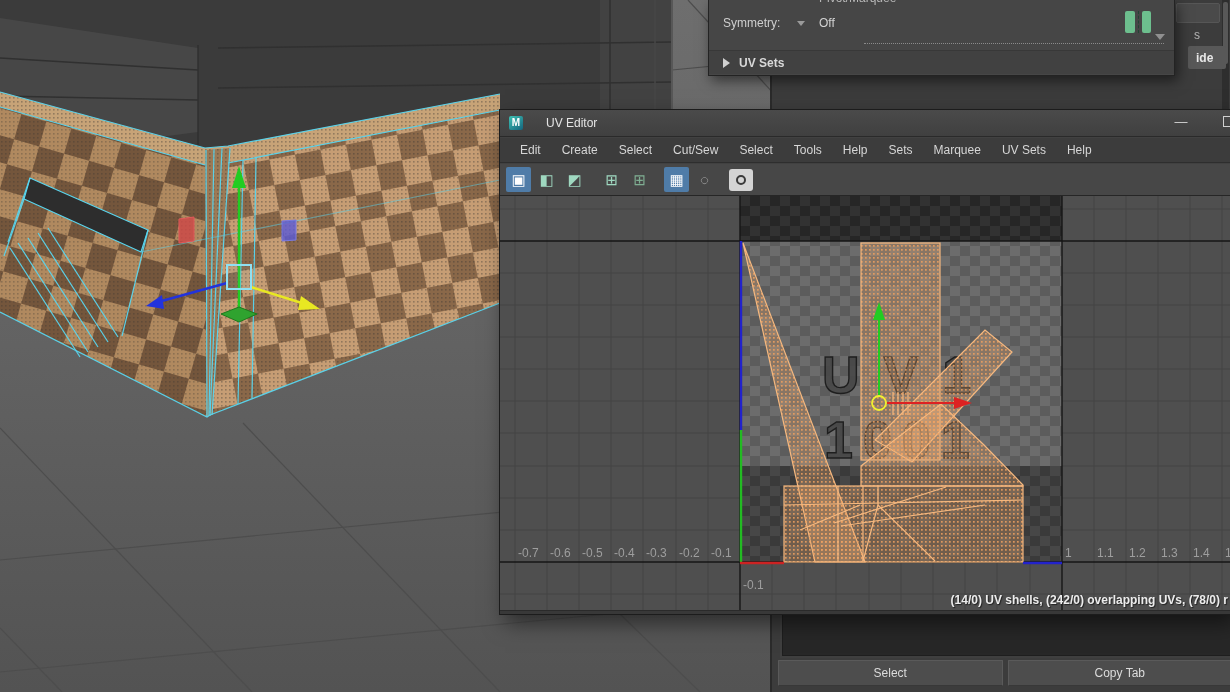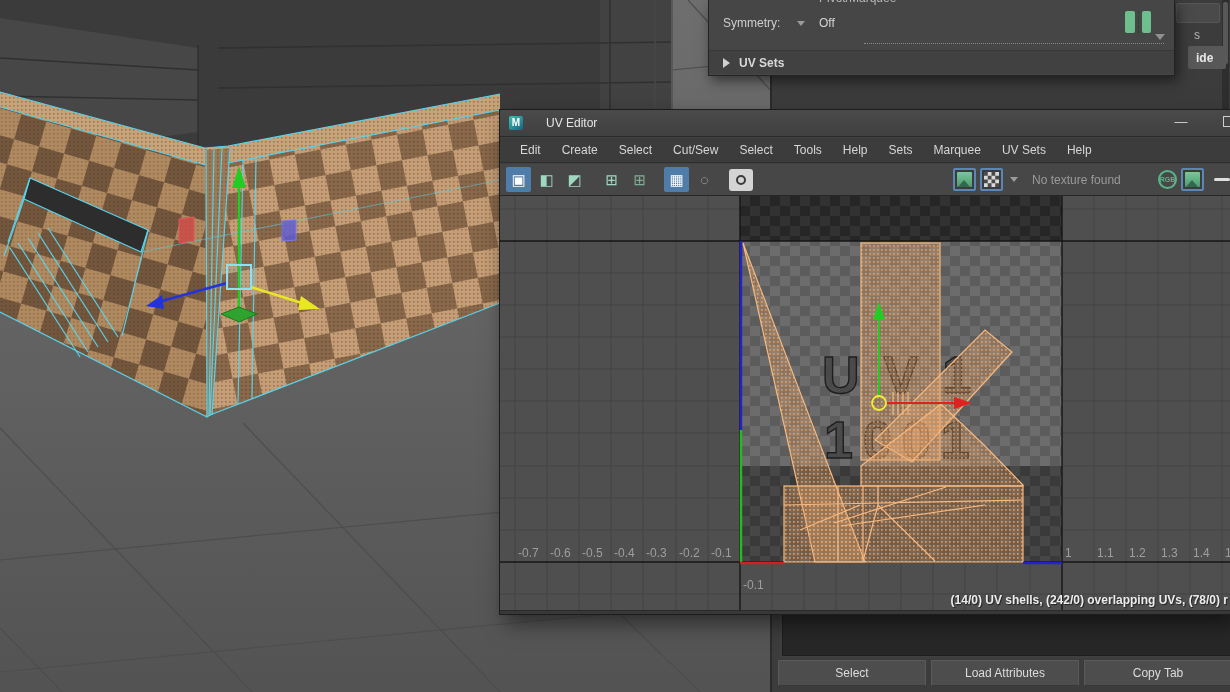--- a/index.html
+++ b/index.html
@@ -227,21 +227,20 @@
   <div id="right-panel" class="abs">
     <div id="rp-scroll" class="abs">
         <div class="thumb"></div>
       </div>
     <div id="rp-frag-box" class="abs"></div>
     <div id="rp-frag-s" class="abs">s</div>
     <div id="hide-btn" class="abs">ide</div>
     <div id="ae-recess" class="abs"></div>
     <div id="ae-buttons" class="abs">
       <div class="ae-btn">Select</div>
-      <div class="ae-btn">Load Attributes</div>
       <div class="ae-btn">Copy Tab</div>
     </div>
   </div>
 
   <div id="uv-window" class="abs">
     <div id="uv-titlebar" class="abs">
       <div id="maya-icon">M</div>
       <div id="uv-title">UV Editor</div>
       <div id="win-min">—</div>
       <div id="win-max"></div>
@@ -268,35 +267,20 @@
       <div class="tsep"></div>
       <div class="tbtn">⊞</div>
       <div class="tbtn" style="color:#7fae92">⊞</div>
       <div class="tsep"></div>
       <div class="tbtn sel">▦</div>
       <div class="tbtn" style="color:#cfcfcf">◌</div>
       <div class="tsep"></div>
       <div id="cam-btn">
           <div class="lens"></div>
         </div>
-      <div id="tb-right">
-        <div class="toggle">
-            <div class="img-glyph"></div>
-          </div>
-        <div class="toggle">
-            <div class="checker-glyph"></div>
-          </div>
-        <div style="width:0;height:0;border-top:5px solid #9a9a9a;border-left:4px solid transparent;border-right:4px solid transparent;margin-left:3px;"></div>
-        <div id="no-texture">No texture found</div>
-        <div id="rgb-icon">RGB</div>
-        <div class="toggle">
-            <div class="img-glyph"></div>
-          </div>
-        <div id="exp-slider"></div>
-      </div>
     </div>
 
     <div id="uv-canvas" class="abs">
       <svg width="730" height="414">
         <defs>
           <pattern id="ckDark" width="20" height="20" patternUnits="userSpaceOnUse">
             <rect width="20" height="20" fill="#262626"></rect>
             <rect width="10" height="10" fill="#323232"></rect>
             <rect x="10" y="10" width="10" height="10" fill="#323232"></rect>
           </pattern>

